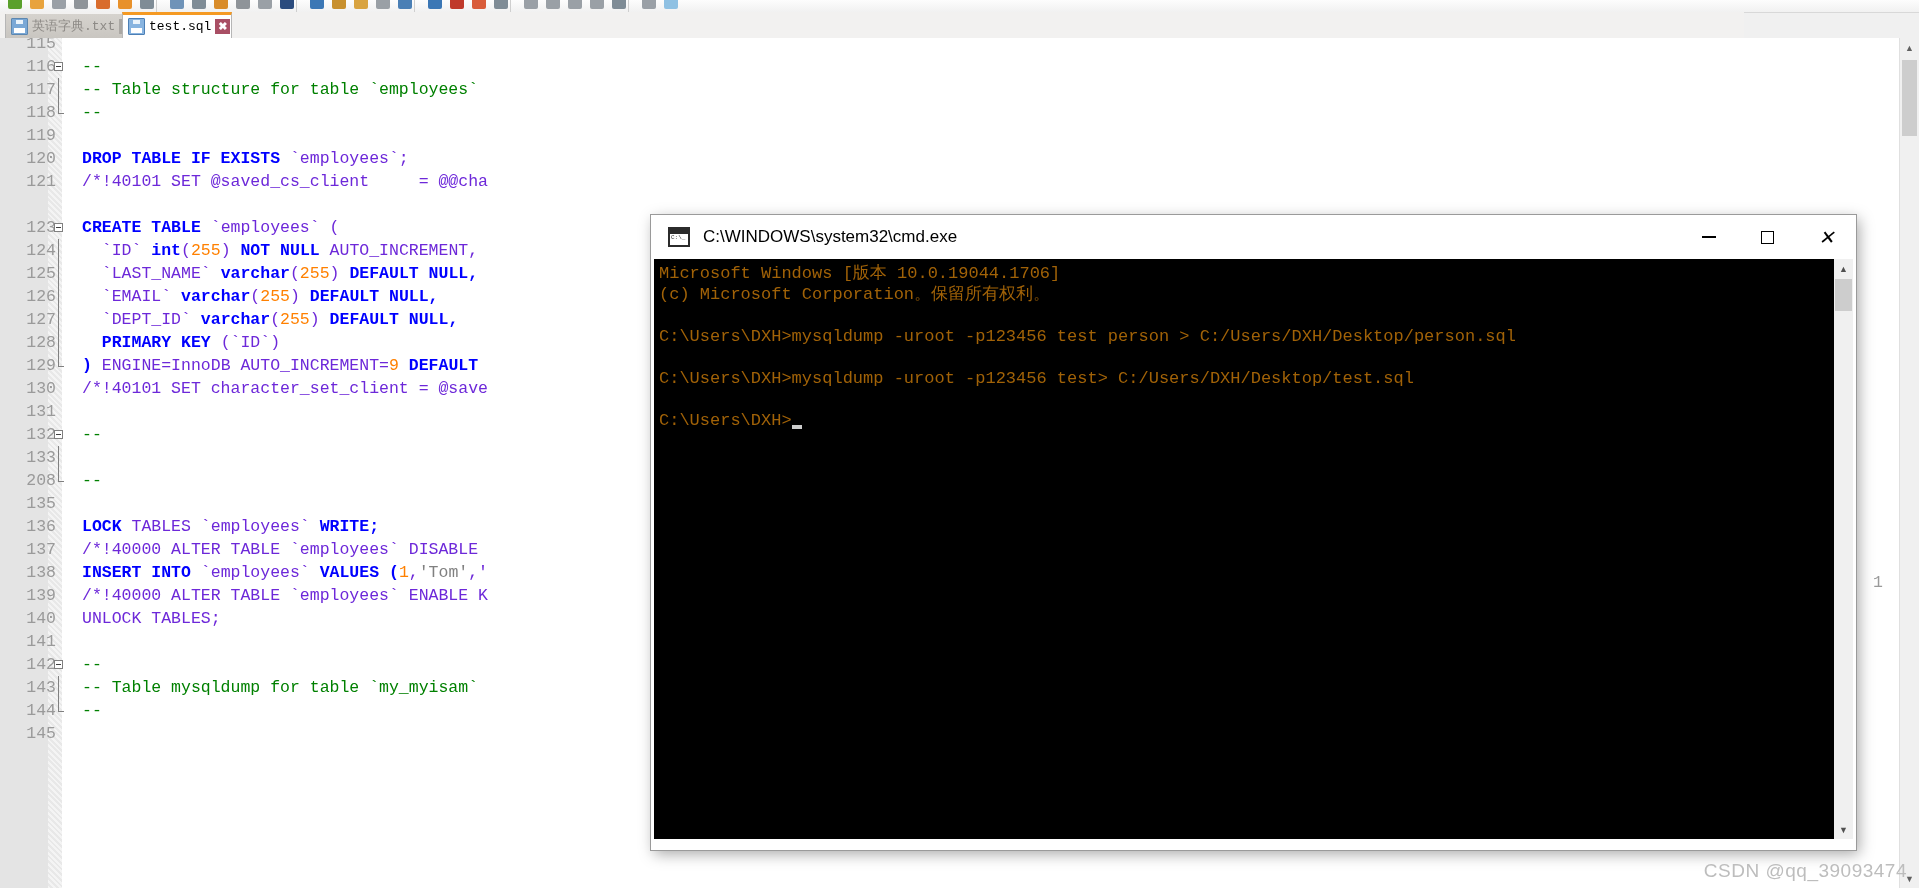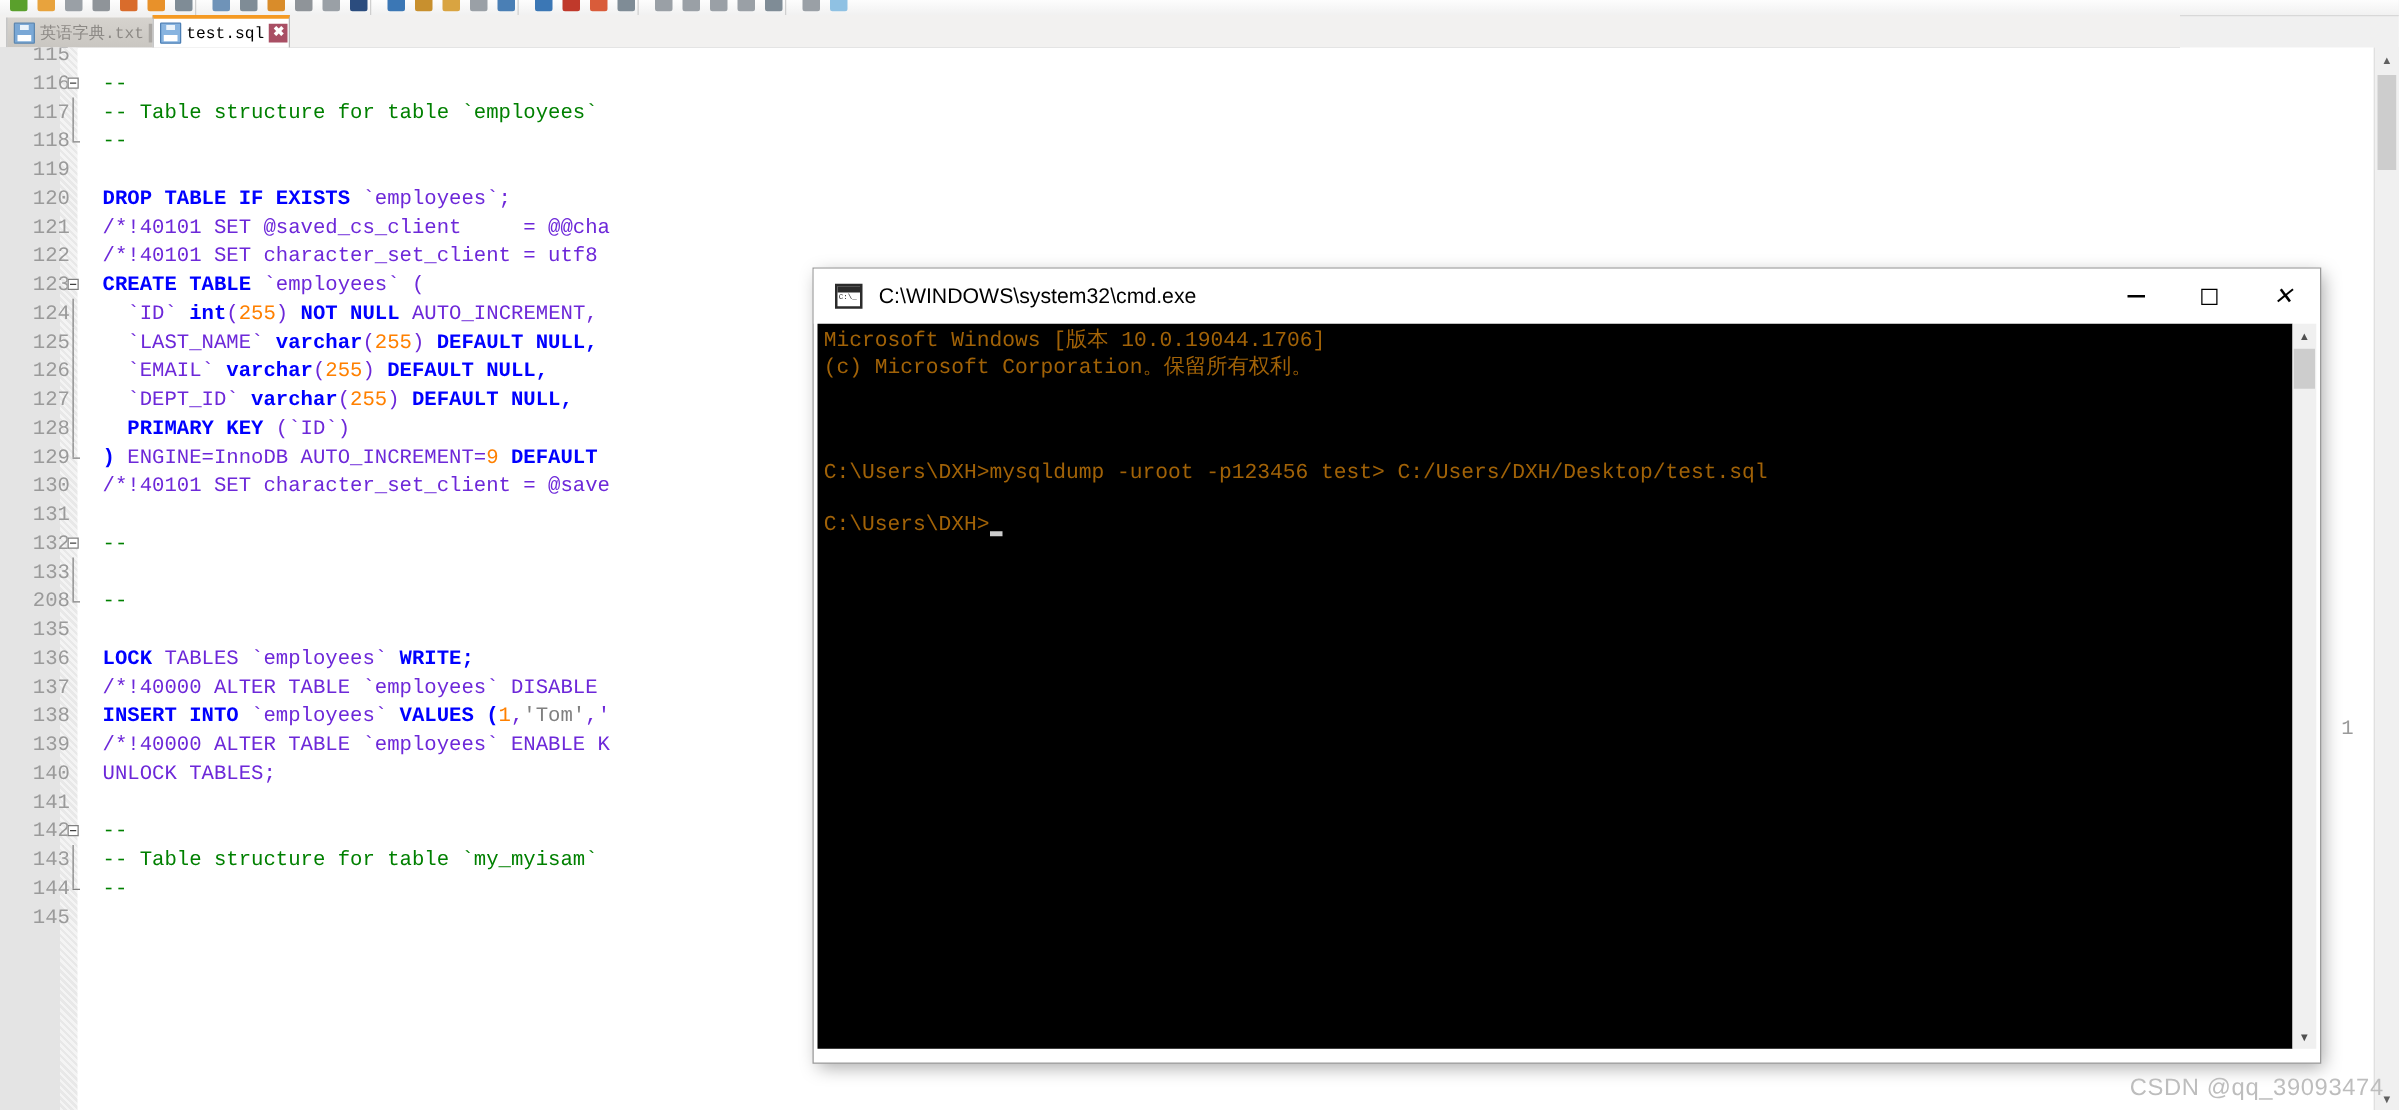--- a/index.html
+++ b/index.html
@@ -246,21 +246,20 @@
         <div class="line" style="top: 17px;"><span class="lnum">116</span><span class="ltext"><span class="cm">--</span></span></div>
         <div class="foldbox" style="top: 24px;"></div>
         <div class="line" style="top: 40px;"><span class="lnum">117</span><span class="ltext"><span class="cm">-- Table structure for table `employees`</span></span></div>
         <div class="foldvert" style="top: 40px; height: 23px;"></div>
         <div class="line" style="top: 63px;"><span class="lnum">118</span><span class="ltext"><span class="cm">--</span></span></div>
         <div class="foldvert" style="top: 63px; height: 12px;"></div>
         <div class="foldend" style="top: 75px;"></div>
         <div class="line" style="top: 86px;"><span class="lnum">119</span><span class="ltext"></span></div>
         <div class="line" style="top: 109px;"><span class="lnum">120</span><span class="ltext"><span class="kw">DROP TABLE IF EXISTS</span><span class="plain"> `employees`;</span></span></div>
         <div class="line" style="top: 132px;"><span class="lnum">121</span><span class="ltext"><span class="plain">/*!40101 SET @saved_cs_client     = @@cha</span></span></div>
-        <div class="line" style="top: 155px;"><span class="lnum">122</span><span class="ltext"><span class="plain">/*!40101 SET character_set_client = utf8</span></span></div>
         <div class="line" style="top: 178px;"><span class="lnum">123</span><span class="ltext"><span class="kw">CREATE TABLE</span><span class="plain"> `employees` (</span></span></div>
         <div class="foldbox" style="top: 185px;"></div>
         <div class="line" style="top: 201px;"><span class="lnum">124</span><span class="ltext"><span class="plain">  `ID` </span><span class="kw">int</span><span class="plain">(</span><span class="num">255</span><span class="plain">) </span><span class="kw">NOT NULL</span><span class="plain"> AUTO_INCREMENT,</span></span></div>
         <div class="foldvert" style="top: 201px; height: 23px;"></div>
         <div class="line" style="top: 224px;"><span class="lnum">125</span><span class="ltext"><span class="plain">  `LAST_NAME` </span><span class="kw">varchar</span><span class="plain">(</span><span class="num">255</span><span class="plain">) </span><span class="kw">DEFAULT NULL,</span></span></div>
         <div class="foldvert" style="top: 224px; height: 23px;"></div>
         <div class="line" style="top: 247px;"><span class="lnum">126</span><span class="ltext"><span class="plain">  `EMAIL` </span><span class="kw">varchar</span><span class="plain">(</span><span class="num">255</span><span class="plain">) </span><span class="kw">DEFAULT NULL,</span></span></div>
         <div class="foldvert" style="top: 247px; height: 23px;"></div>
         <div class="line" style="top: 270px;"><span class="lnum">127</span><span class="ltext"><span class="plain">  `DEPT_ID` </span><span class="kw">varchar</span><span class="plain">(</span><span class="num">255</span><span class="plain">) </span><span class="kw">DEFAULT NULL,</span></span></div>
         <div class="foldvert" style="top: 270px; height: 23px;"></div>
@@ -280,21 +279,21 @@
         <div class="foldend" style="top: 443px;"></div>
         <div class="line" style="top: 454px;"><span class="lnum">135</span><span class="ltext"></span></div>
         <div class="line" style="top: 477px;"><span class="lnum">136</span><span class="ltext"><span class="kw">LOCK</span><span class="plain"> TABLES `employees` </span><span class="kw">WRITE;</span></span></div>
         <div class="line" style="top: 500px;"><span class="lnum">137</span><span class="ltext"><span class="plain">/*!40000 ALTER TABLE `employees` DISABLE</span></span></div>
         <div class="line" style="top: 523px;"><span class="lnum">138</span><span class="ltext"><span class="kw">INSERT INTO</span><span class="plain"> `employees` </span><span class="kw">VALUES (</span><span class="num">1</span><span class="plain">,</span><span class="str">'Tom'</span><span class="plain">,'</span></span></div>
         <div class="line" style="top: 546px;"><span class="lnum">139</span><span class="ltext"><span class="plain">/*!40000 ALTER TABLE `employees` ENABLE K</span></span></div>
         <div class="line" style="top: 569px;"><span class="lnum">140</span><span class="ltext"><span class="plain">UNLOCK TABLES;</span></span></div>
         <div class="line" style="top: 592px;"><span class="lnum">141</span><span class="ltext"></span></div>
         <div class="line" style="top: 615px;"><span class="lnum">142</span><span class="ltext"><span class="cm">--</span></span></div>
         <div class="foldbox" style="top: 622px;"></div>
-        <div class="line" style="top: 638px;"><span class="lnum">143</span><span class="ltext"><span class="cm">-- Table structure for table `my_myisam`</span></span></div>
+        <div class="line" style="top: 638px;"><span class="lnum">143</span><span class="ltext"><span class="cm">-- Table mysqldump for table `my_myisam`</span></span></div>
         <div class="foldvert" style="top: 638px; height: 23px;"></div>
         <div class="line" style="top: 661px;"><span class="lnum">144</span><span class="ltext"><span class="cm">--</span></span></div>
         <div class="foldvert" style="top: 661px; height: 12px;"></div>
         <div class="foldend" style="top: 673px;"></div>
         <div class="line" style="top: 684px;"><span class="lnum">145</span><span class="ltext"></span></div>
       </div>
     <div class="hiddenchar" style="left:1873px;top:535px;">1</div>
   </div>
 
   <div class="vscroll">
@@ -315,20 +314,21 @@
             <i class="max"></i>
           </span>
         <span class="winbtn">
             <i class="cls">✕</i>
           </span>
       </span>
     </div>
     <div class="cmdbody" id="cmdbody">
         <div class="cmdline" style="top: 4px;">Microsoft Windows [版本 10.0.19044.1706]</div>
         <div class="cmdline" style="top: 25px;">(c) Microsoft Corporation。保留所有权利。</div>
+        <div class="cmdline" style="top: 67px;">C:\Users\DXH&gt;mysqldump -uroot -p123456 test person &gt; C:/Users/DXH/Desktop/person.sql</div>
         <div class="cmdline" style="top: 109px;">C:\Users\DXH&gt;mysqldump -uroot -p123456 test&gt; C:/Users/DXH/Desktop/test.sql</div>
         <div class="cmdline" style="top: 151px;">C:\Users\DXH&gt;</div>
         <div class="caret" style="left: 137.6px; top: 166px;"></div>
       </div>
     <div class="cmdscroll">
       <div class="arrow up">▲</div>
       <div class="thumb"></div>
       <div class="arrow down">▼</div>
     </div>
   </div>

